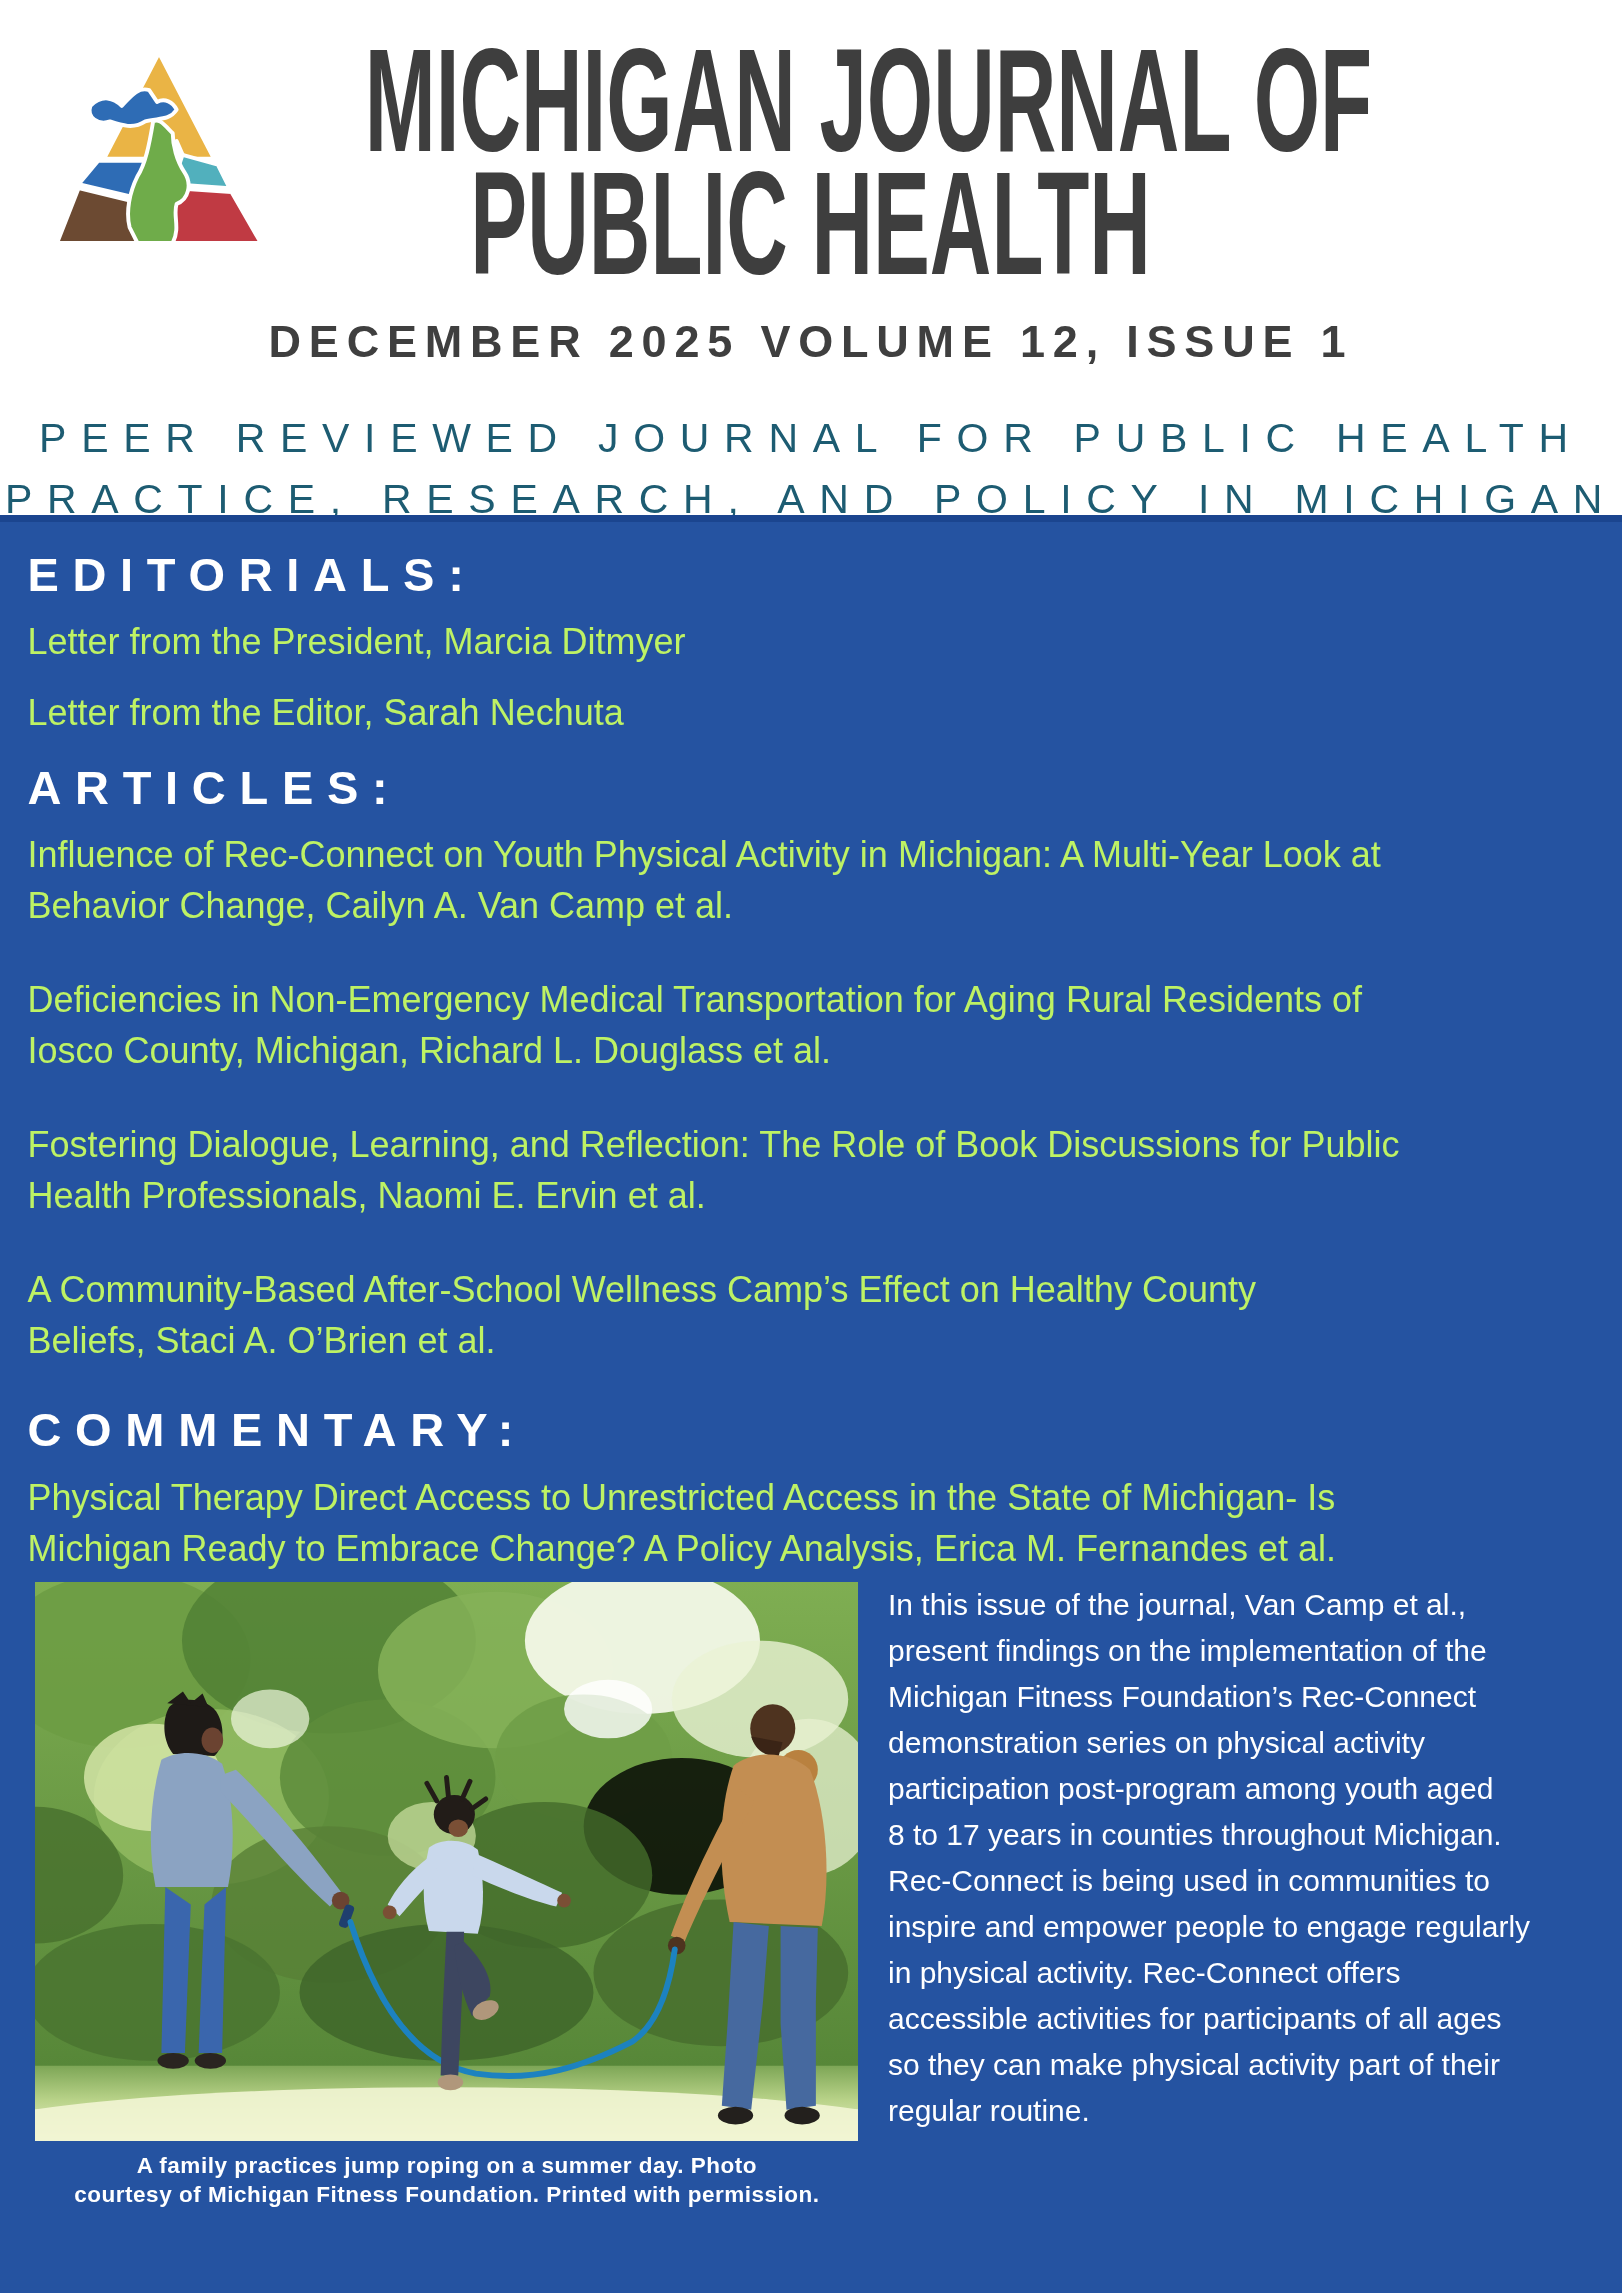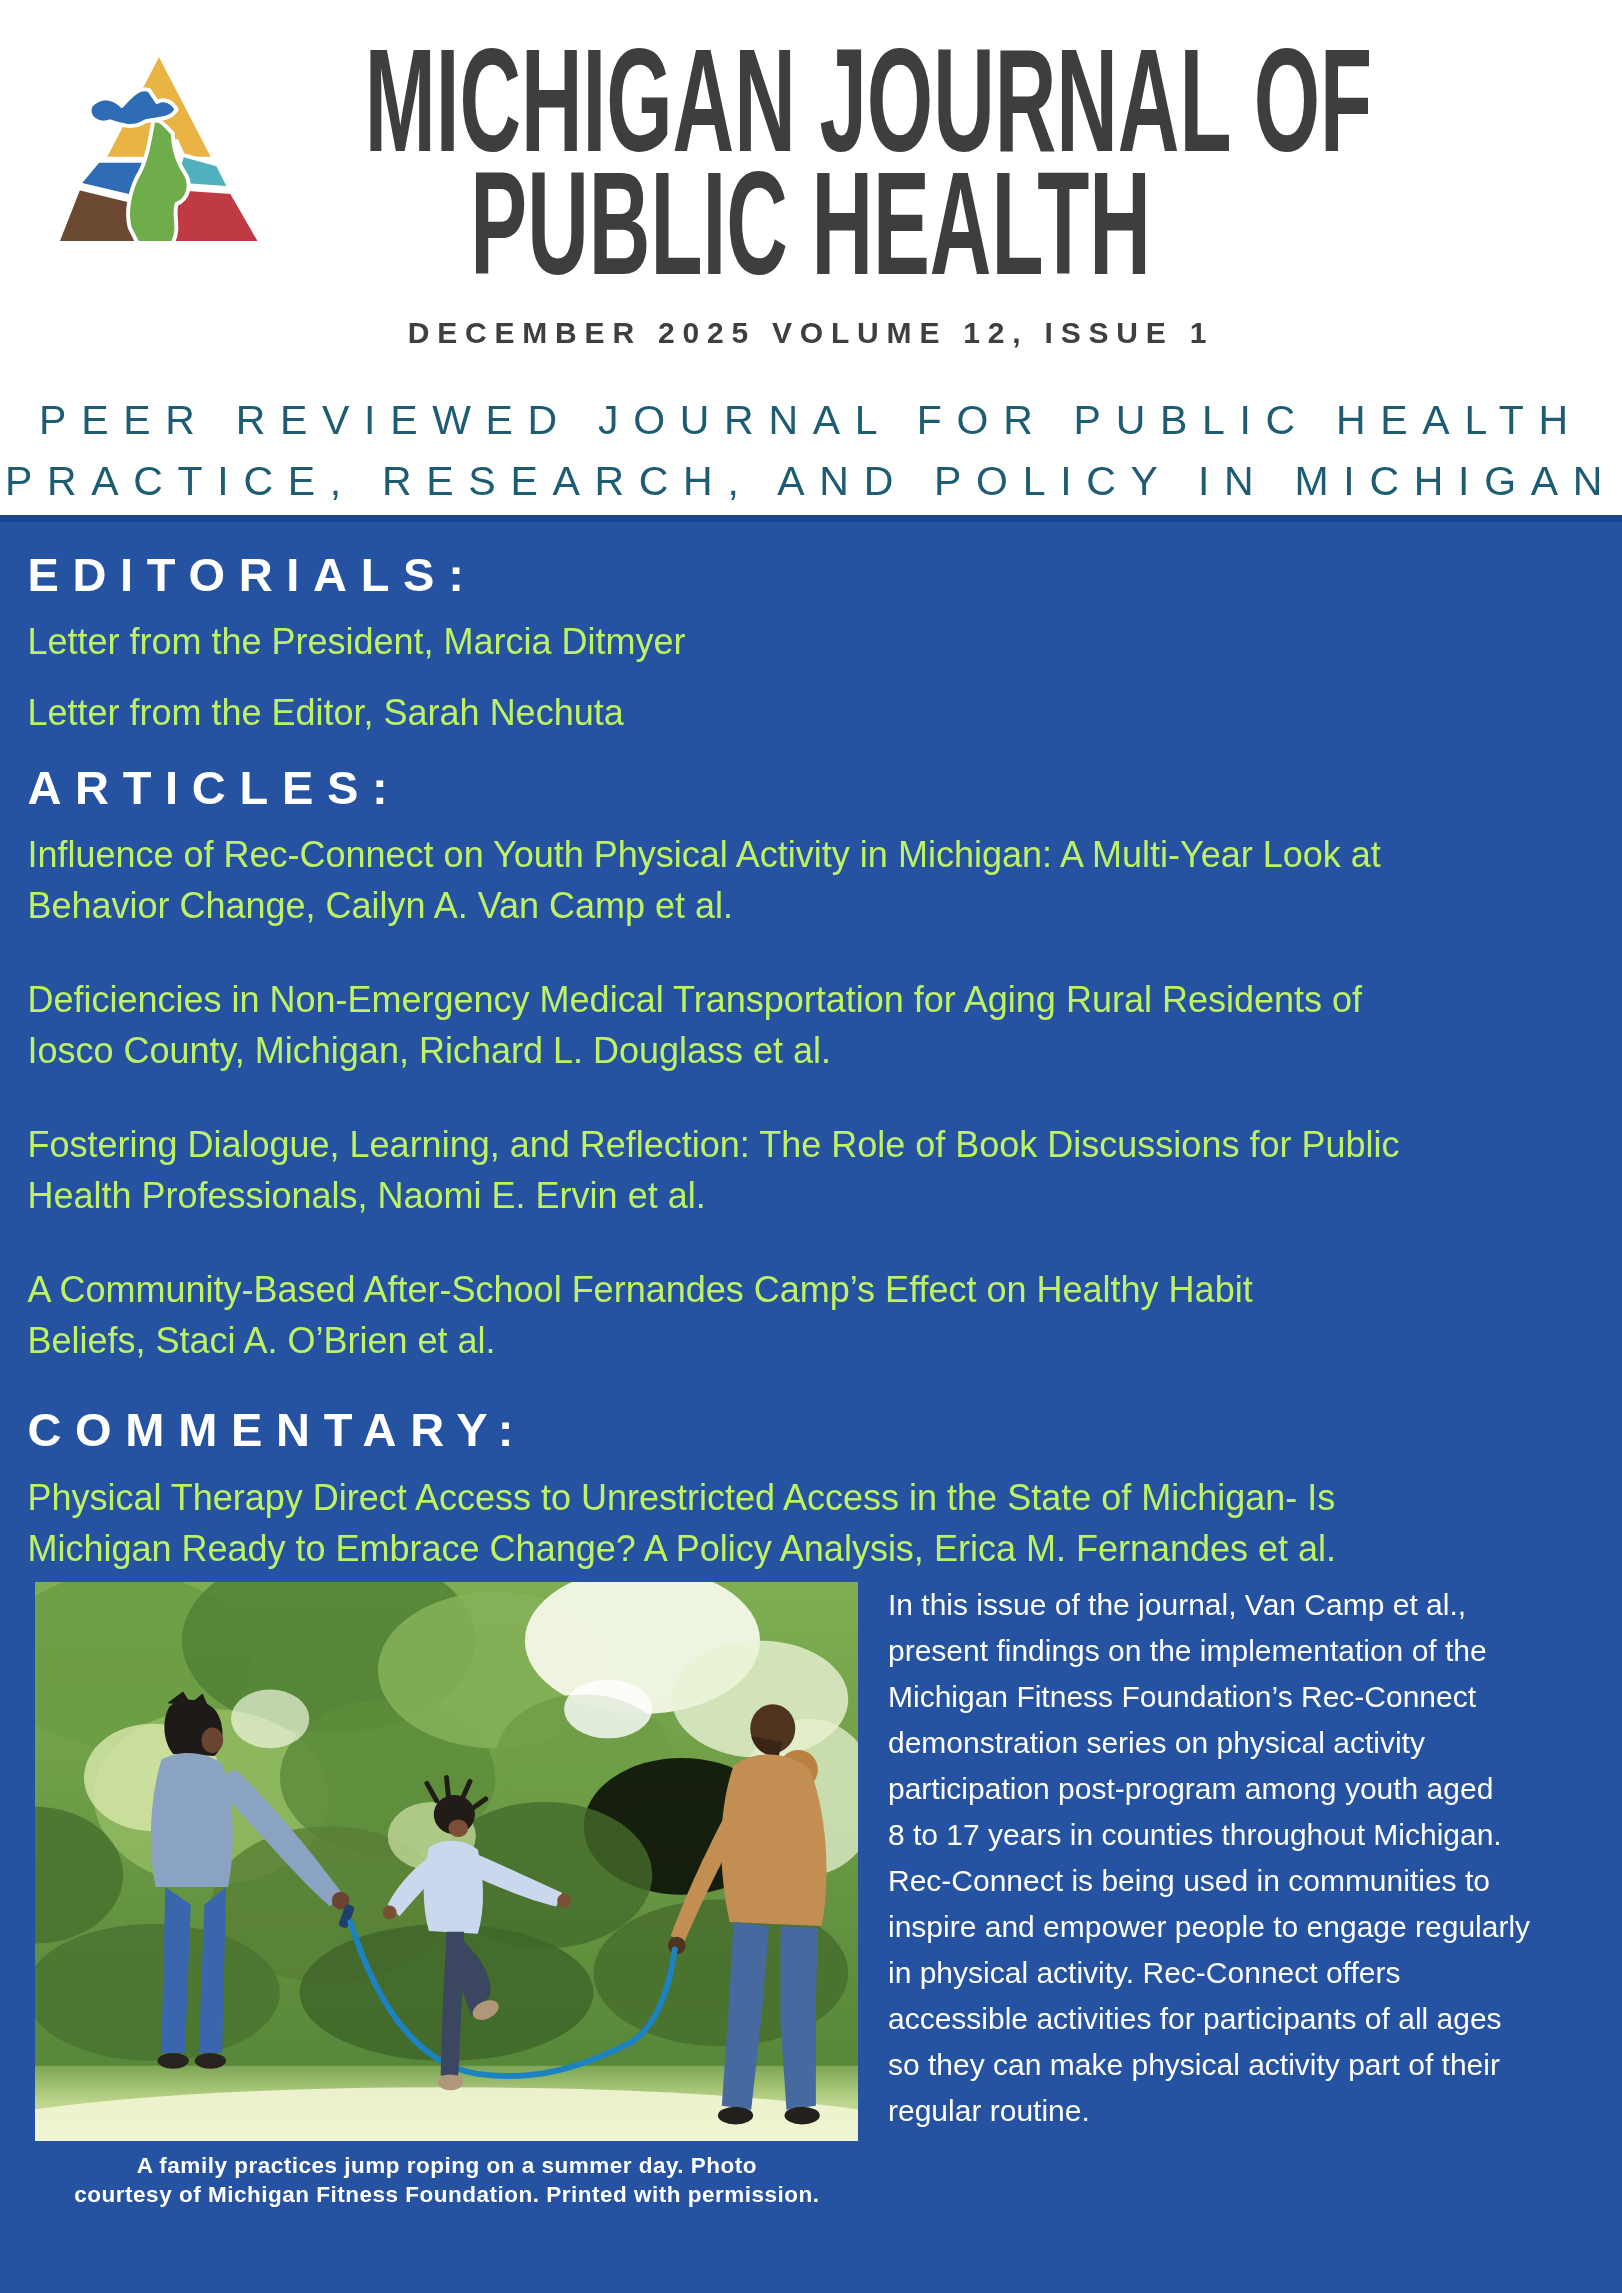--- a/index.html
+++ b/index.html
@@ -15,21 +15,21 @@
   .logo{position:absolute;left:51px;top:47px;width:216px;height:196px;}
   .title-block{padding-top:39px;text-align:center;}
   .title-line{
     height:123px;line-height:123px;
     font-weight:700;font-size:147px;color:#3e3e3e;
     white-space:nowrap;
   }
   .title-line > span{display:inline-block;transform:scaleX(0.58);transform-origin:50% 50%;}
   .issue-line{
     margin-top:31px;text-align:center;
-    font-size:30px;font-weight:700;color:#3f3f3f;
+    font-size:45px;font-weight:700;color:#3f3f3f;
     letter-spacing:7.8px;white-space:nowrap;
   }
   .subtitle{
     margin-top:40px;text-align:center;
     font-size:41px;font-weight:400;color:#1d5c72;
     letter-spacing:14.7px;line-height:61px;white-space:pre-line;
   }
   
   .toc{
     position:relative;box-sizing:border-box;
@@ -115,21 +115,21 @@
     <div class="toc-item ed-item">Letter from the President, Marcia Ditmyer</div>
     <div class="toc-item ed-item">Letter from the Editor, Sarah Nechuta</div>
 
     <h2 class="spaced">ARTICLES:</h2>
     <div class="toc-item art-item">Influence of Rec-Connect on Youth Physical Activity in Michigan: A Multi-Year Look at
 Behavior Change, Cailyn A. Van Camp et al.</div>
     <div class="toc-item art-item">Deficiencies in Non-Emergency Medical Transportation for Aging Rural Residents of
 Iosco County, Michigan, Richard L. Douglass et al.</div>
     <div class="toc-item art-item">Fostering Dialogue, Learning, and Reflection: The Role of Book Discussions for Public
 Health Professionals, Naomi E. Ervin et al.</div>
-    <div class="toc-item art-item last">A Community-Based After-School Fernandes Camp’s Effect on Healthy Habit
+    <div class="toc-item art-item last">A Community-Based After-School Wellness Camp’s Effect on Healthy County
 Beliefs, Staci A. O’Brien et al.</div>
 
     <h2>COMMENTARY:</h2>
     <div class="toc-item comm-item">Physical Therapy Direct Access to Unrestricted Access in the State of Michigan- Is
 Michigan Ready to Embrace Change? A Policy Analysis,  Erica M. Fernandes et al.</div>
 
     <div class="feature-row">
 
       <figure class="feature-figure">
         <svg class="photo-svg" viewBox="0 0 840 572" preserveAspectRatio="none">

